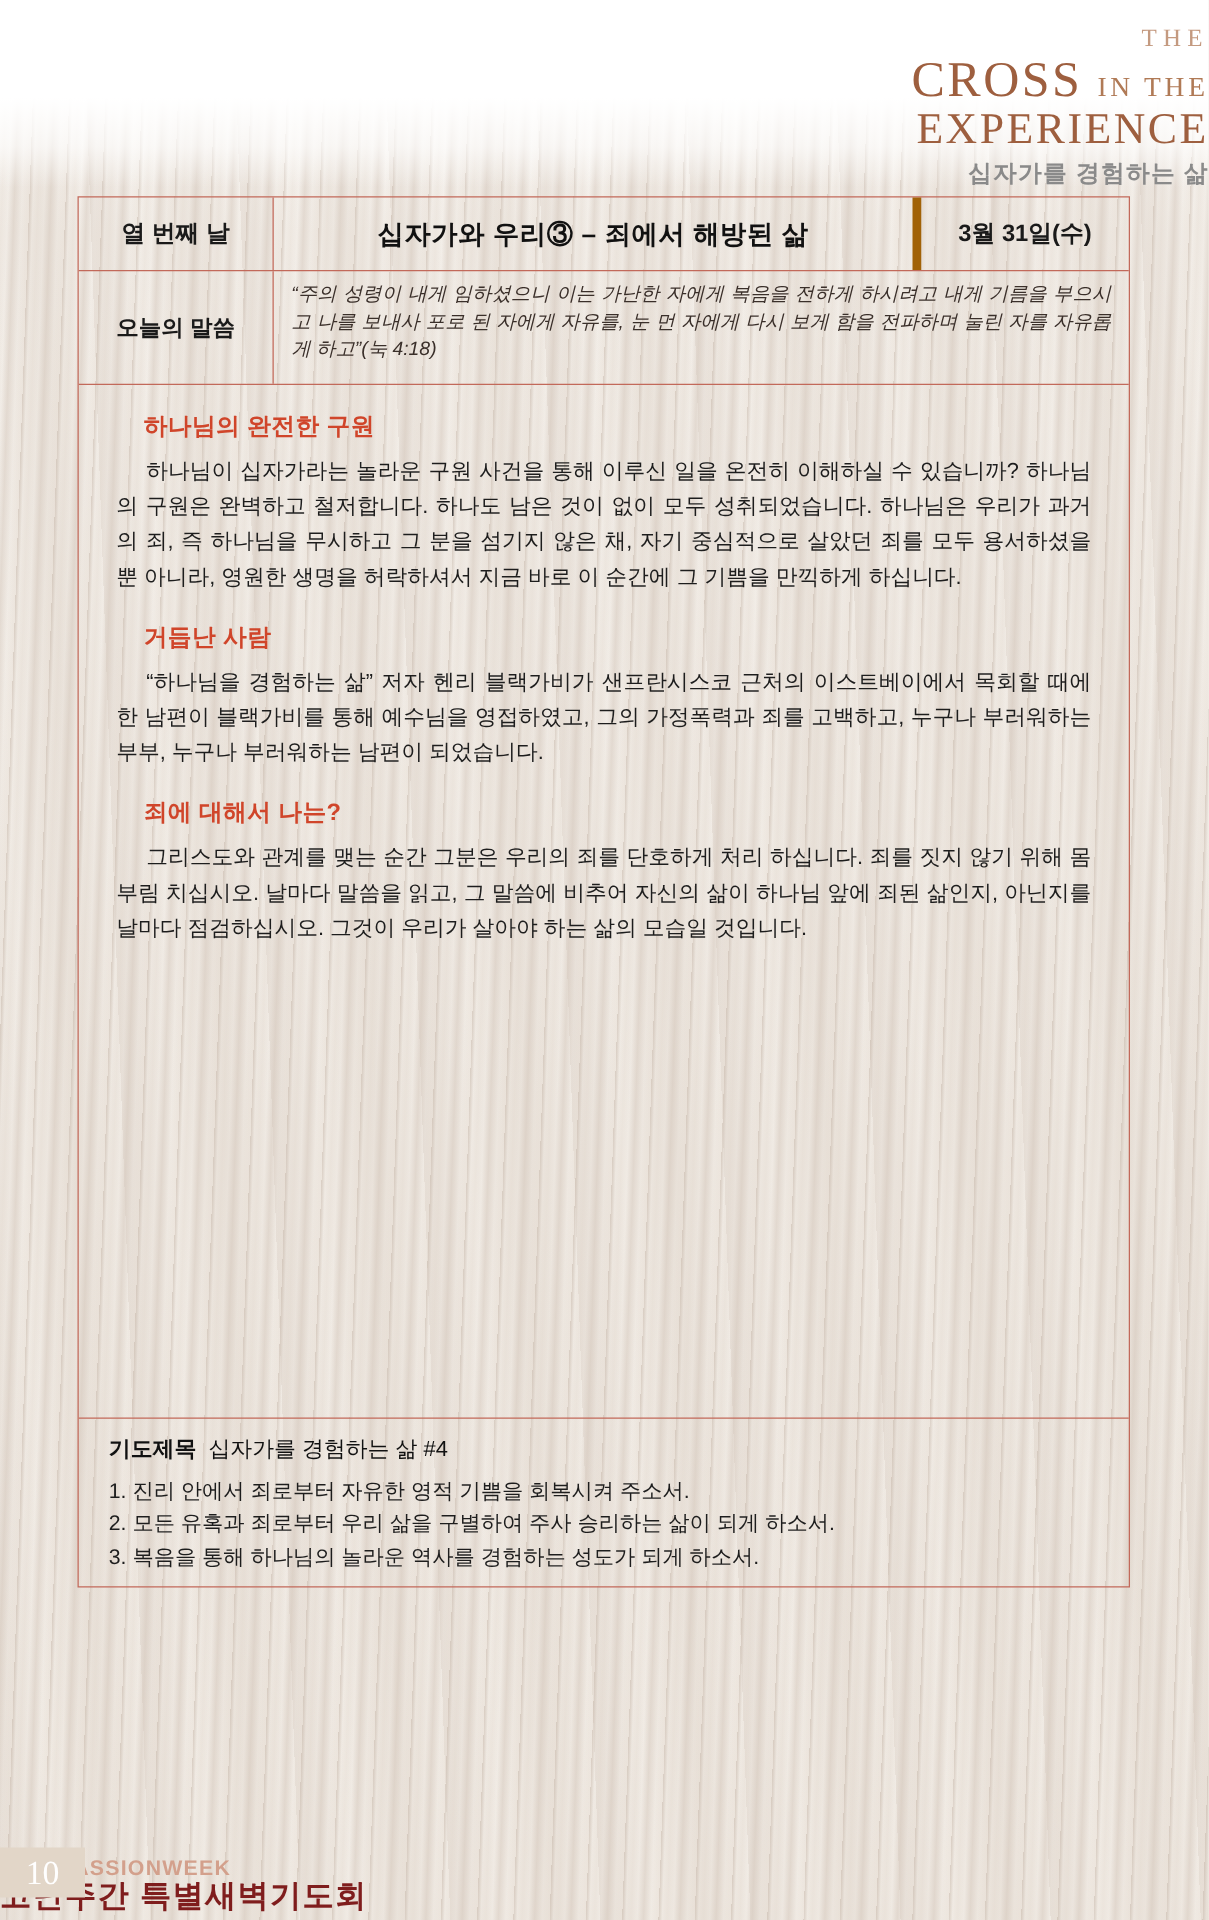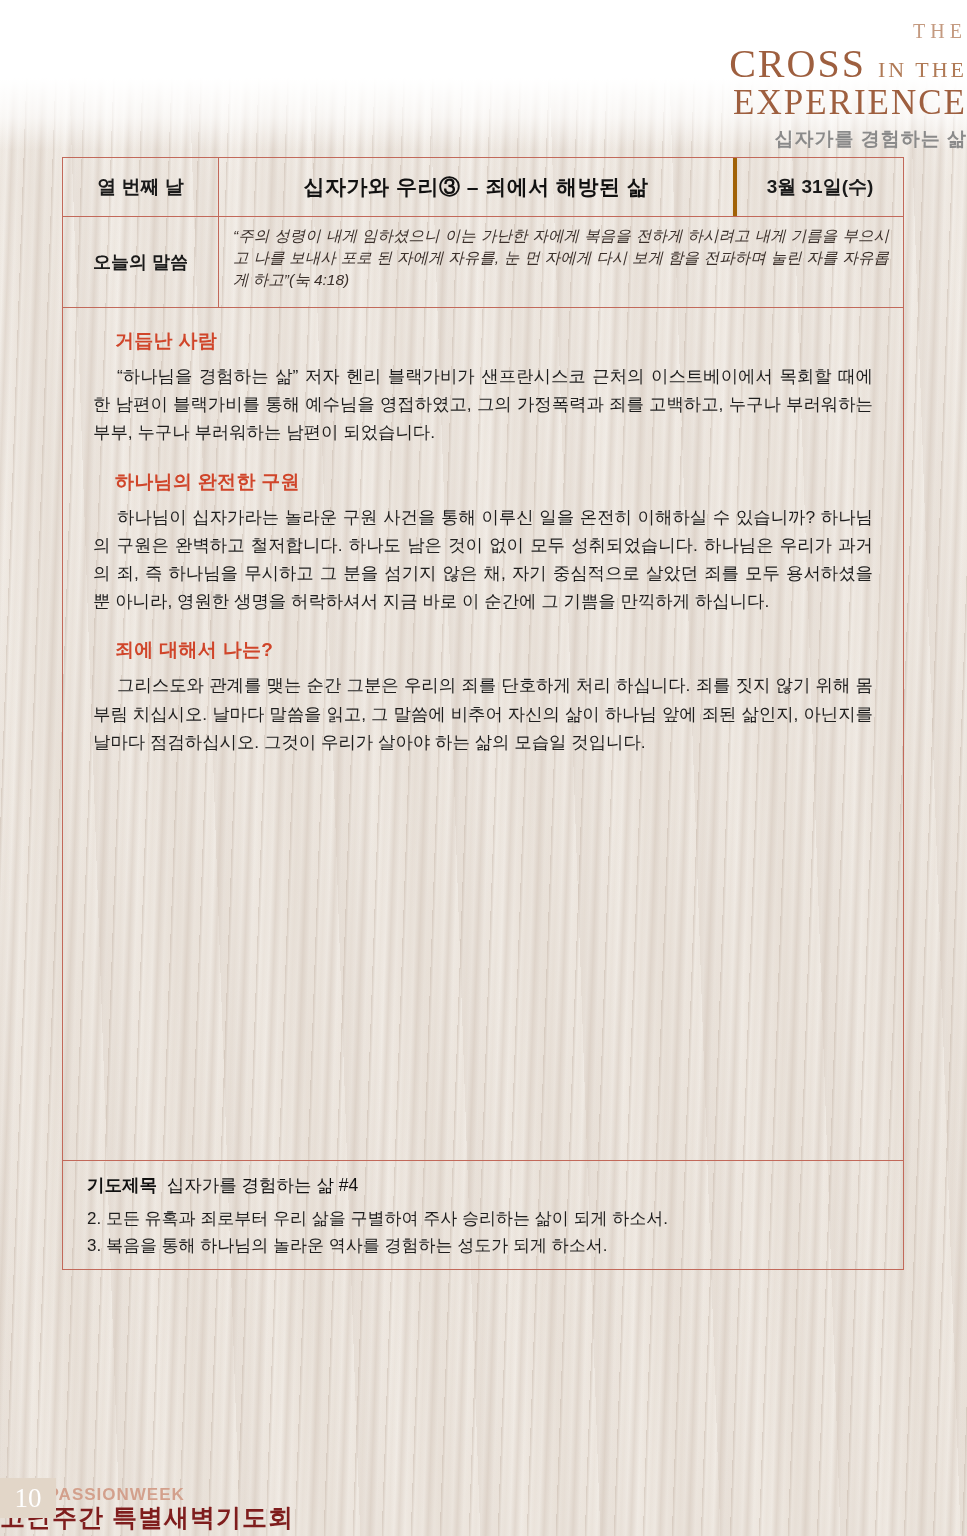--- a/index.html
+++ b/index.html
@@ -116,21 +116,21 @@
     align-items: center;
     justify-content: center;
     font-family: "Liberation Sans", sans-serif;
     font-weight: bold;
     font-size: 21px;
     color: #111;
     letter-spacing: 0.5px;
   }
   .cell-date {
     width: 166px;
-    border-left: 4px solid #a16207;
+    border-left: 7px solid #a16207;
     display: flex;
     align-items: center;
     justify-content: center;
     font-family: "Liberation Sans", sans-serif;
     font-weight: bold;
     font-size: 19px;
     color: #1a1a1a;
   }
 
   .row-verse {
@@ -226,21 +226,21 @@
     font-weight: bold;
     font-size: 25px;
     color: #7f1d1d;
     letter-spacing: 1px;
     line-height: 1.1;
   }
   .pagenum {
     position: absolute;
     left: 0;
     bottom: 18px;
-    width: 56px;
+    width: 68px;
     height: 40px;
     background: #e2d6c8;
     display: flex;
     align-items: center;
     justify-content: center;
     color: #ffffff;
     font-family: "Liberation Serif", serif;
     font-size: 27px;
   }
 </style>
@@ -269,42 +269,43 @@
   </div>
 
   <div class="row-verse">
     <div class="cell-verselabel">오늘의 말씀</div>
     <div class="cell-versetext">“주의 성령이 내게 임하셨으니 이는 가난한 자에게 복음을 전하게 하시려고 내게 기름을 부으시고 나를 보내사 포로 된 자에게 자유를, 눈 먼 자에게 다시 보게 함을 전파하며 눌린 자를 자유롭게 하고”(눅 4:18)</div>
   </div>
 
   <div class="body-area">
 
     <div class="sec">
+      <h3 class="sec-head">하나님의 완전한 구원</h3>
+      <p class="sec-body">하나님이 십자가라는 놀라운 구원 사건을 통해 이루신 일을 온전히 이해하실 수 있습니까? 하나님의 구원은 완벽하고 철저합니다. 하나도 남은 것이 없이 모두 성취되었습니다. 하나님은 우리가 과거의 죄, 즉 하나님을 무시하고 그 분을 섬기지 않은 채, 자기 중심적으로 살았던 죄를 모두 용서하셨을 뿐 아니라, 영원한 생명을 허락하셔서 지금 바로 이 순간에 그 기쁨을 만끽하게 하십니다.</p>
+    </div>
+
+    <div class="sec">
       <h3 class="sec-head">거듭난 사람</h3>
       <p class="sec-body">“하나님을 경험하는 삶” 저자 헨리 블랙가비가 샌프란시스코 근처의 이스트베이에서 목회할 때에 한 남편이 블랙가비를 통해 예수님을 영접하였고, 그의 가정폭력과 죄를 고백하고, 누구나 부러워하는 부부, 누구나 부러워하는 남편이 되었습니다.</p>
-    </div>
-
-    <div class="sec">
-      <h3 class="sec-head">하나님의 완전한 구원</h3>
-      <p class="sec-body">하나님이 십자가라는 놀라운 구원 사건을 통해 이루신 일을 온전히 이해하실 수 있습니까? 하나님의 구원은 완벽하고 철저합니다. 하나도 남은 것이 없이 모두 성취되었습니다. 하나님은 우리가 과거의 죄, 즉 하나님을 무시하고 그 분을 섬기지 않은 채, 자기 중심적으로 살았던 죄를 모두 용서하셨을 뿐 아니라, 영원한 생명을 허락하셔서 지금 바로 이 순간에 그 기쁨을 만끽하게 하십니다.</p>
     </div>
 
     <div class="sec">
       <h3 class="sec-head">죄에 대해서 나는?</h3>
       <p class="sec-body">그리스도와 관계를 맺는 순간 그분은 우리의 죄를 단호하게 처리 하십니다. 죄를 짓지 않기 위해 몸부림 치십시오. 날마다 말씀을 읽고, 그 말씀에 비추어 자신의 삶이 하나님 앞에 죄된 삶인지, 아닌지를 날마다 점검하십시오. 그것이 우리가 살아야 하는 삶의 모습일 것입니다.</p>
     </div>
 
 
   </div>
 
   <div class="prayer">
     <div class="prayer-title">
       <b>기도제목</b>
       &nbsp;<span>십자가를 경험하는 삶 #4</span>
     </div>
+    <div class="prayer-item">1. 진리 안에서 죄로부터 자유한 영적 기쁨을 회복시켜 주소서.</div>
     <div class="prayer-item">2. 모든 유혹과 죄로부터 우리 삶을 구별하여 주사 승리하는 삶이 되게 하소서.</div>
     <div class="prayer-item">3. 복음을 통해 하나님의 놀라운 역사를 경험하는 성도가 되게 하소서.</div>
   </div>
 
 </div>
 
 <div class="footer">
   <div class="f1">2021 PASSIONWEEK</div>
   <div class="f2">고난주간 특별새벽기도회</div>
 </div>

